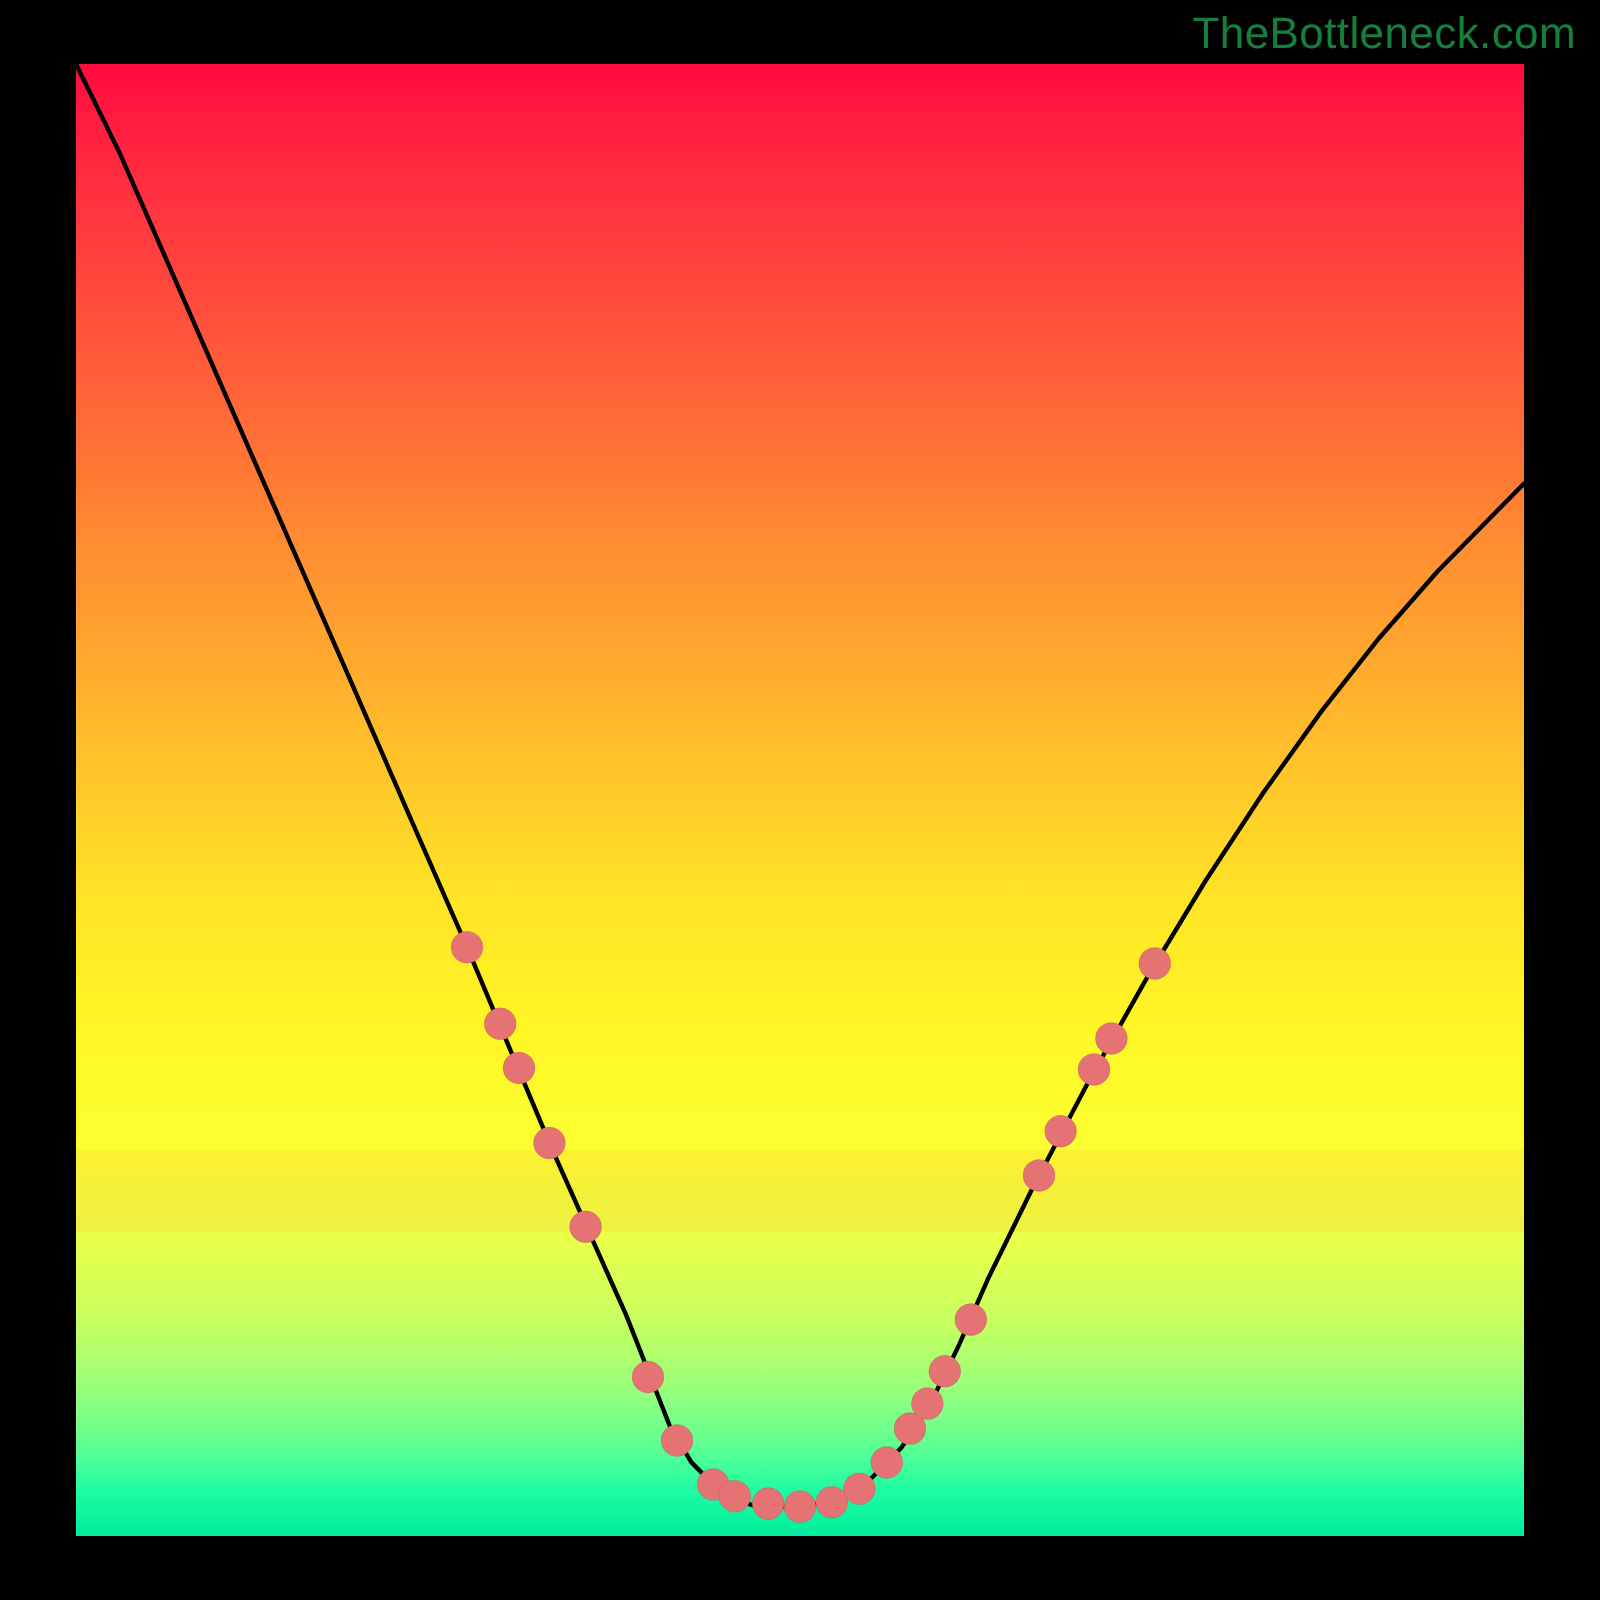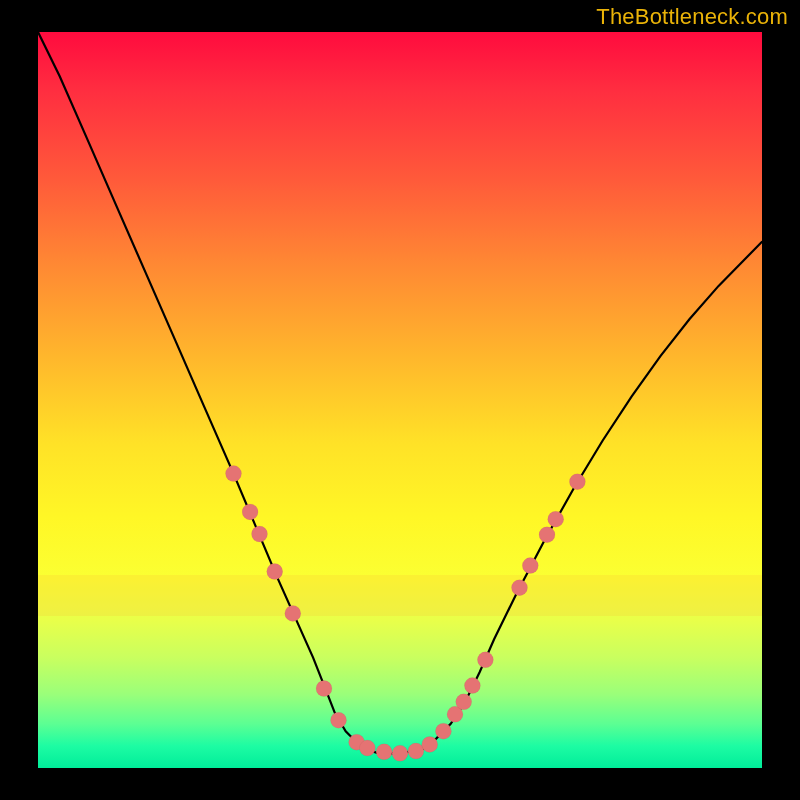--- a/index.html
+++ b/index.html
@@ -14,21 +14,21 @@
   .frame {
     position: relative;
     width: 800px;
     height: 800px;
     background: #000;
   }
   .watermark {
     position: absolute;
     top: 4px;
     right: 12px;
-    color: #eab308;
+    color: #15803d;
     font-size: 22px;
     font-weight: 500;
     letter-spacing: 0.2px;
     z-index: 30;
   }
   .plot-area {
     position: absolute;
     left: 38px;
     top: 32px;
     width: 724px;

